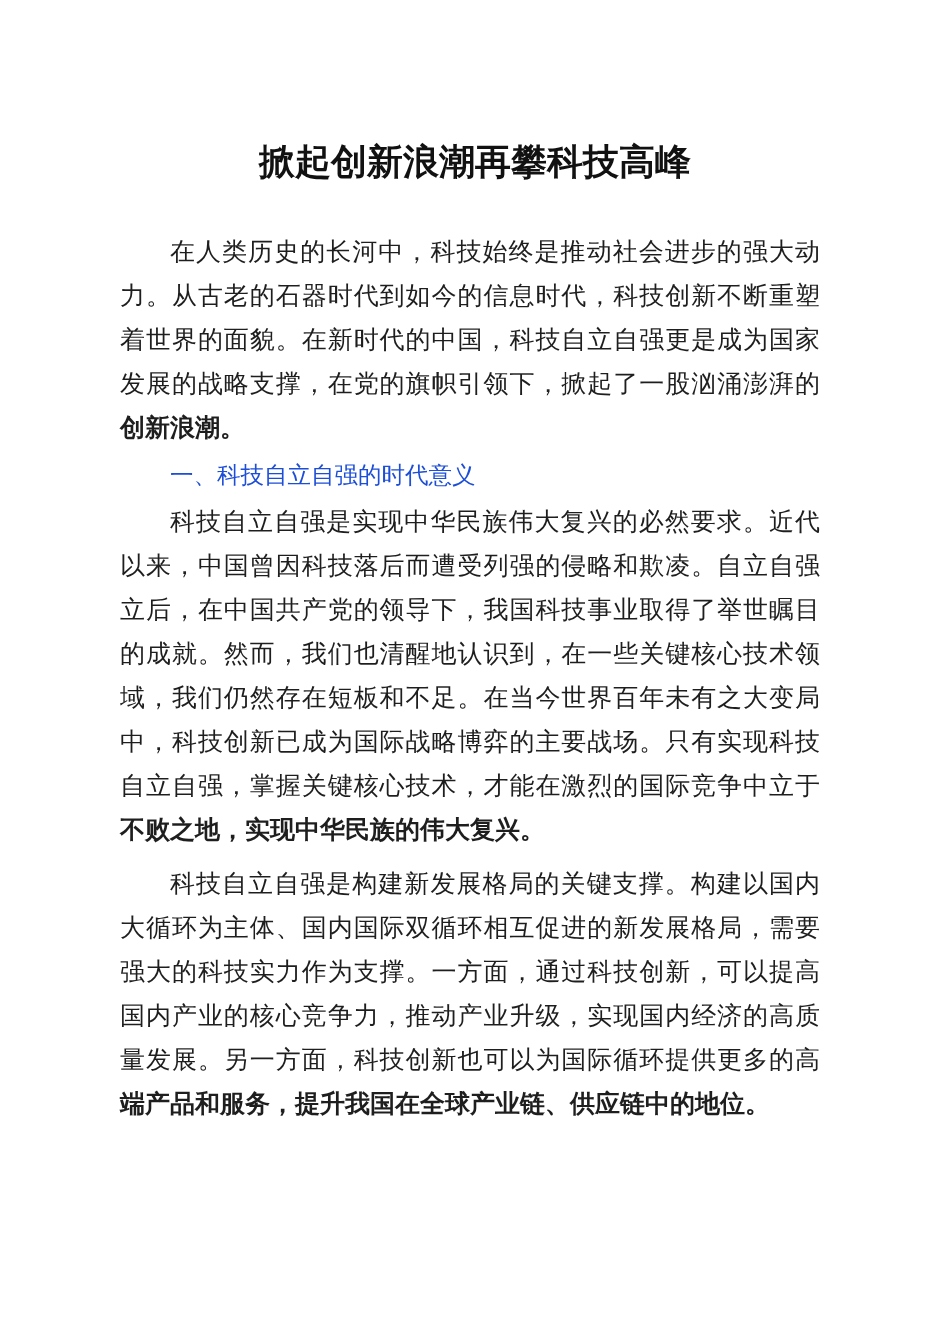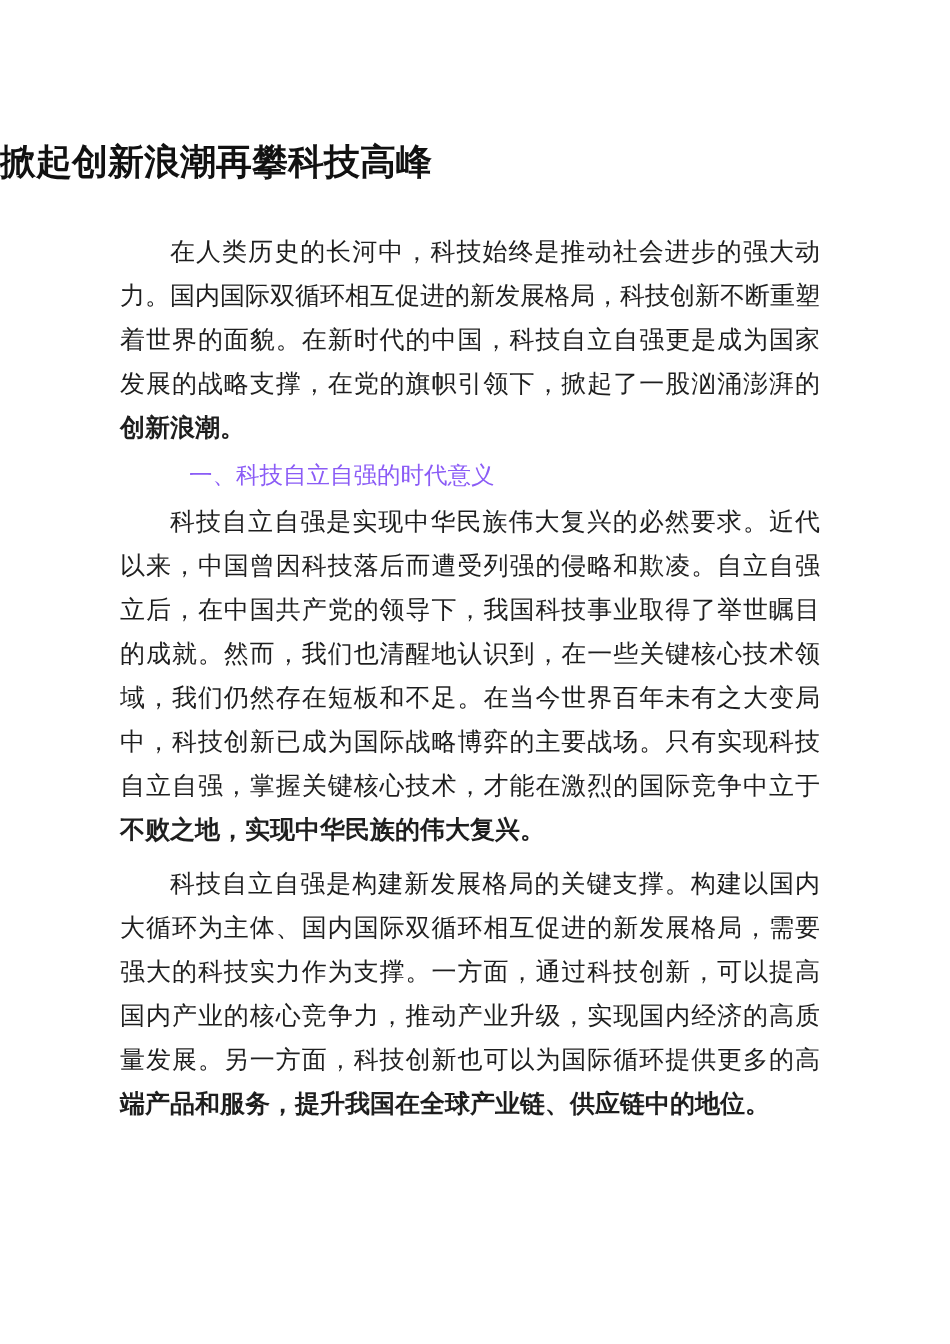--- a/index.html
+++ b/index.html
@@ -20,21 +20,21 @@
       left: 0; top: 0;
       width: 950px;
       height: 1344px;
       background: #ffffff;
     }
     .title {
       position: absolute;
       left: 0;
       top: 136px;
       width: 950px;
-      text-align: left;
+      text-align: center;
       font-family: "DejaVu Serif", "Liberation Serif", serif;
       font-weight: bold;
       font-size: 36px;
       line-height: 50px;
       letter-spacing: 0px;
       color: #111111;
     }
     .line {
       position: absolute;
       left: 120px;
@@ -55,35 +55,34 @@
       left: 170px;
       width: 650px;
     }
     .heading {
       position: absolute;
       left: 170px;
       height: 44px;
       font-size: 23.5px;
       line-height: 44px;
       white-space: nowrap;
-      color: #8b5cf6;
+      color: #1d4ed8;
       font-family: "DejaVu Sans", "Liberation Sans", sans-serif;
-      margin-left: 19px;
     }
   </style>
 </head>
 <body>
 
 <div class="page">
 
   <div class="title">掀起创新浪潮再攀科技高峰</div>
 
   <div>
     <div class="line indent" style="top:230px">在人类历史的长河中，科技始终是推动社会进步的强大动</div>
-    <div class="line" style="top:274px">力。国内国际双循环相互促进的新发展格局，科技创新不断重塑</div>
+    <div class="line" style="top:274px">力。从古老的石器时代到如今的信息时代，科技创新不断重塑</div>
     <div class="line" style="top:318px">着世界的面貌。在新时代的中国，科技自立自强更是成为国家</div>
     <div class="line" style="top:362px">发展的战略支撑，在党的旗帜引领下，掀起了一股汹涌澎湃的</div>
     <div class="line last" style="top:406px">创新浪潮。</div>
   </div>
 
   <div class="heading" style="top:453px">一、科技自立自强的时代意义</div>
 
   <div>
     <div class="line indent" style="top:500px">科技自立自强是实现中华民族伟大复兴的必然要求。近代</div>
     <div class="line" style="top:544px">以来，中国曾因科技落后而遭受列强的侵略和欺凌。自立自强</div>

